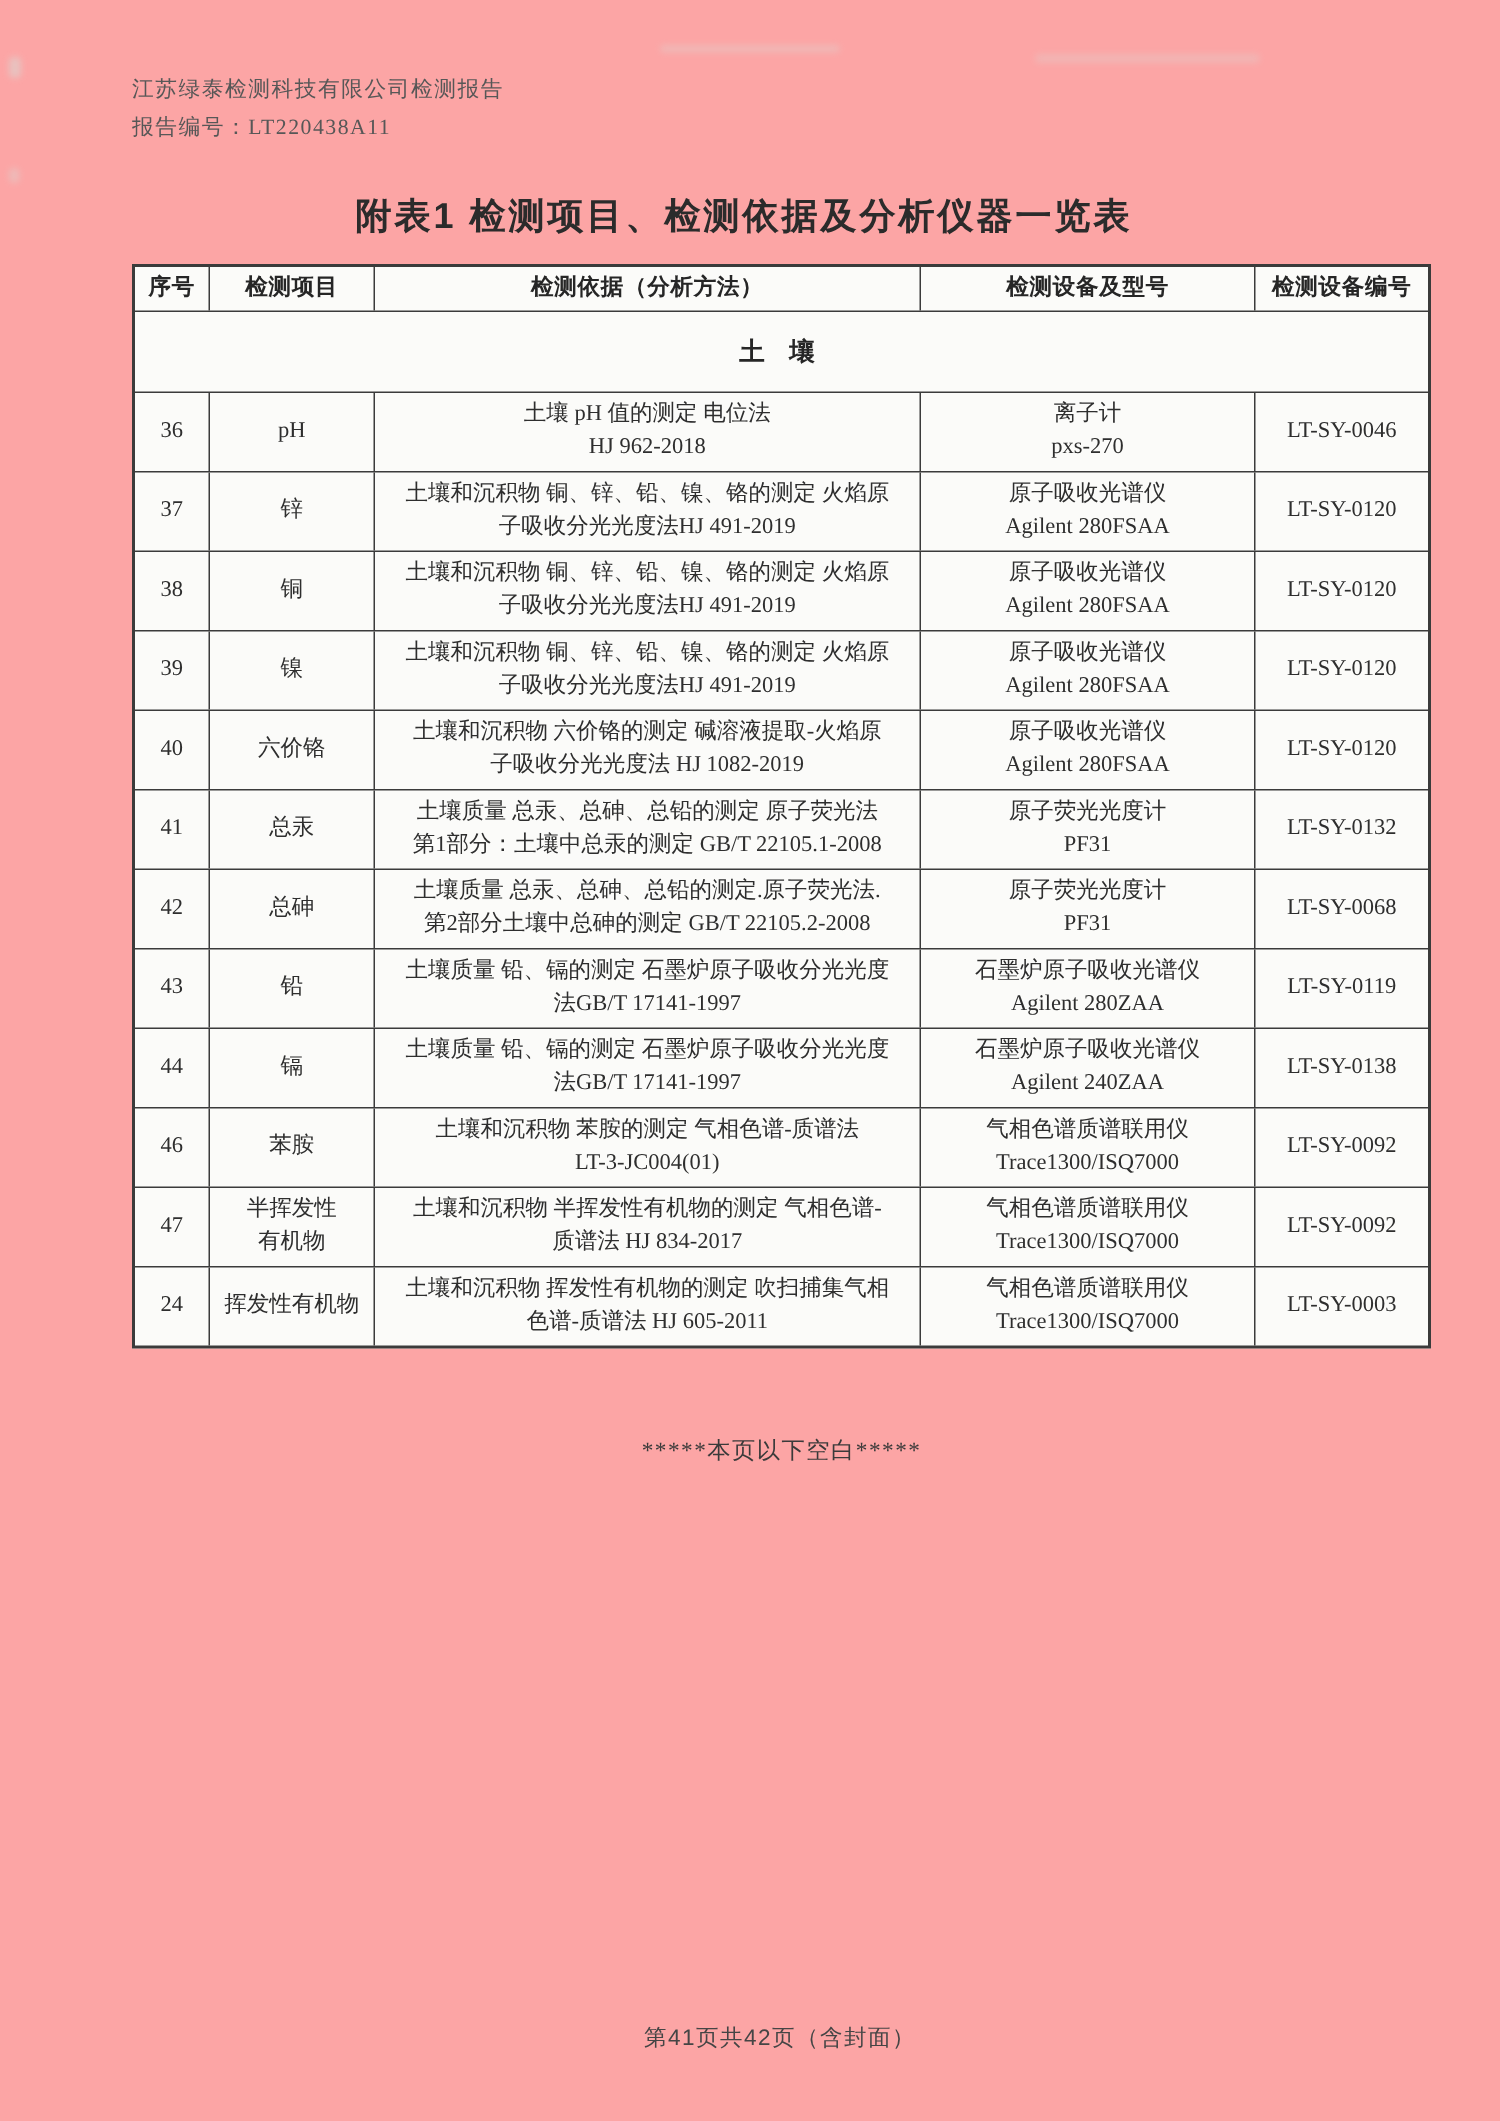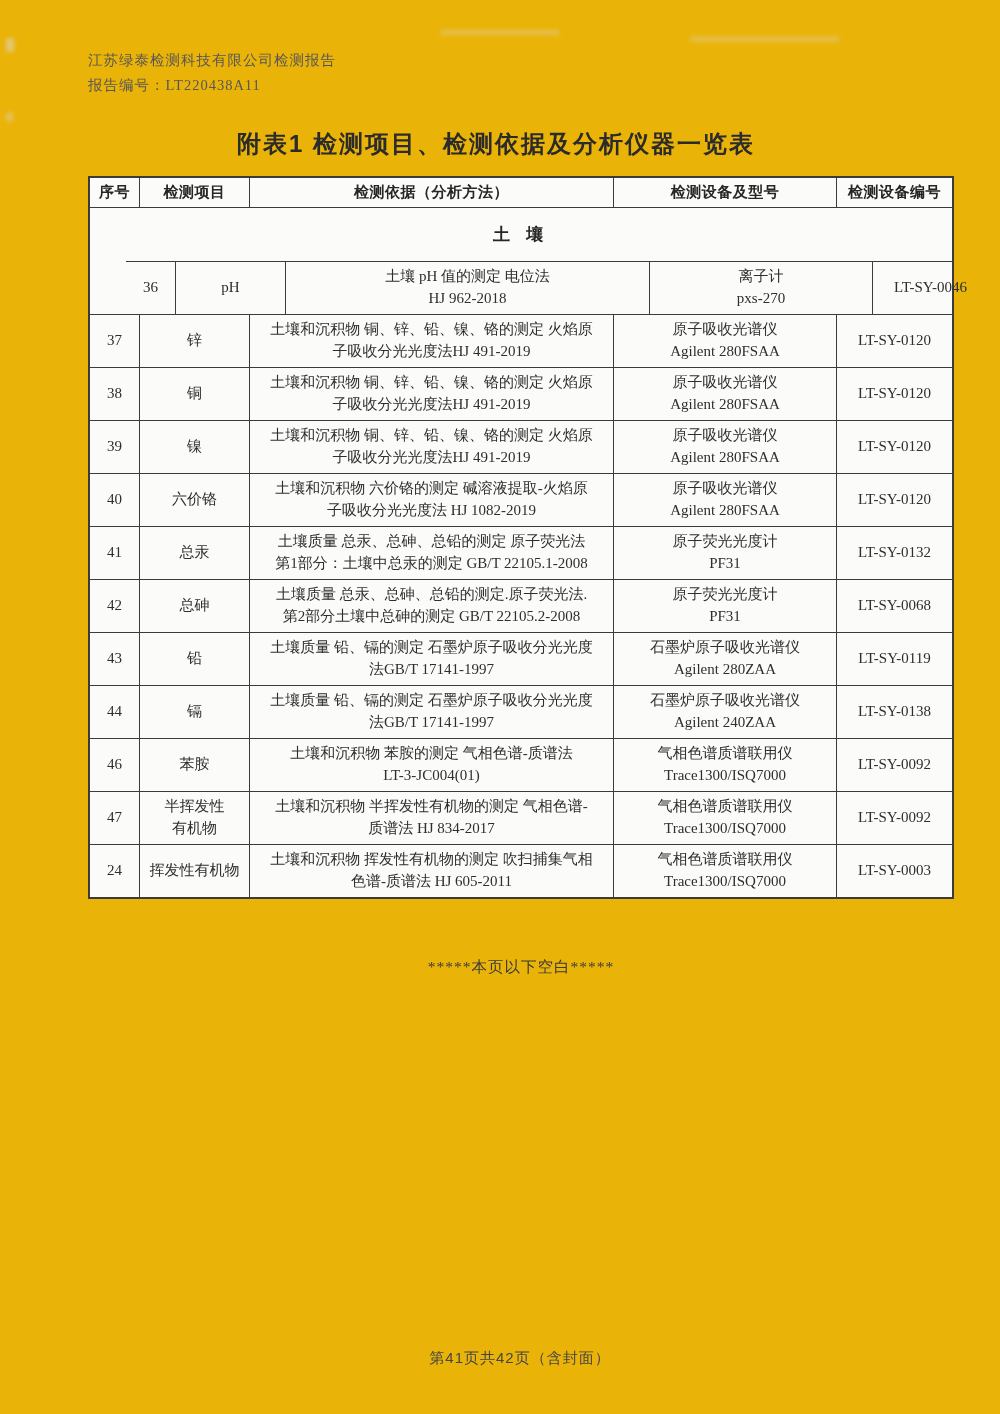--- a/index.html
+++ b/index.html
@@ -3,21 +3,21 @@
 <meta charset="utf-8">
 <style>
   * { margin:0; padding:0; box-sizing:border-box; }
   html,body { background:#e9e9e7; }
   body { font-family:"Liberation Serif","DejaVu Serif",serif; }
 
   .page {
     position:relative;
     width:1000px; height:1414px;
     margin:0 auto;
-    background:#eab308;
+    background:#fca5a5;
     color:#313131;
     overflow:hidden;
   }
 
   
   .smudge { position:absolute; background:#d9d9d5; opacity:.55; filter:blur(2px); border-radius:3px; }
   .smudge.s1 { left:6px; top:38px; width:8px; height:14px; }
   .smudge.s2 { left:440px; top:30px; width:120px; height:5px; opacity:.35; }
   .smudge.s3 { left:690px; top:36px; width:150px; height:6px; opacity:.3; }
   .smudge.s4 { left:6px; top:112px; width:7px; height:10px; opacity:.4; }
@@ -37,21 +37,21 @@
   }
 
   .table {
     position:absolute; left:88px; top:176px;
     width:866px;
     border:2px solid #3b3b3b;
     background:#fbfbf9;
   }
   .tr { display:grid; grid-template-columns:50px 110px 364px 223px 115px; }
   .tr + .tr, .section-row, .rows .tr { border-top:1.5px solid #3b3b3b; }
-  .rows .tr:first-child { border-top:1.5px solid #3b3b3b;margin-left:36px; }
+  .rows .tr:first-child { border-top:1.5px solid #3b3b3b; }
   .td {
     border-right:1.5px solid #3b3b3b;
     display:flex; flex-direction:column;
     align-items:center; justify-content:center;
     text-align:center;
     padding:3px 4px;
     font-size:15px; line-height:1.45;
     color:#2e2e2e;
   }
   .td:last-child { border-right:none; }

